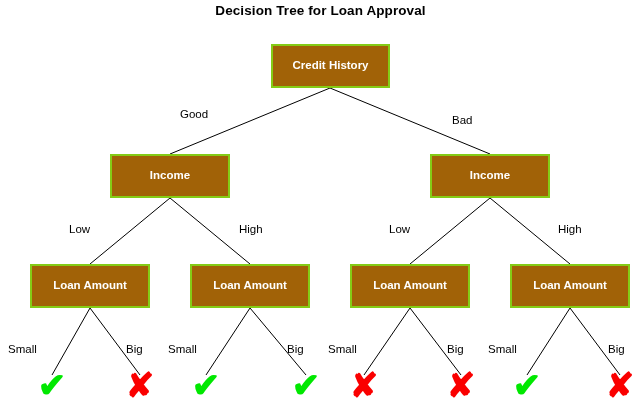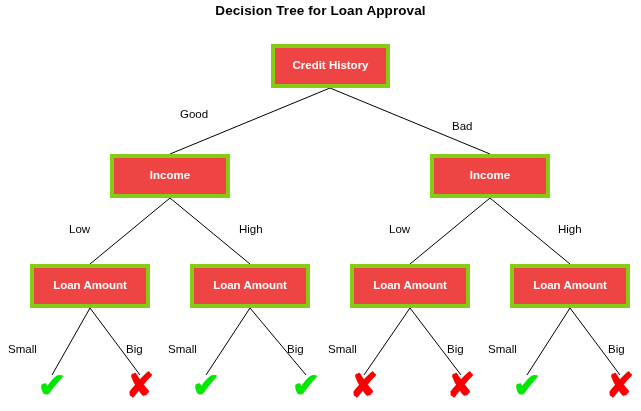--- a/index.html
+++ b/index.html
@@ -34,22 +34,22 @@
     text-align: center;
     font-size: 13.5px;
     font-weight: bold;
     color: #000000;
     letter-spacing: 0.1px;
     white-space: nowrap;
   }
   .node {
     position: absolute;
     box-sizing: border-box;
-    background: #ef4444;
-    border: 4px solid #84cc16;
+    background: #a16207;
+    border: 2px solid #84cc16;
     display: flex;
     align-items: center;
     justify-content: center;
     color: #ffffff;
     font-weight: bold;
     font-size: 11.5px;
     white-space: nowrap;
     line-height: 1;
   }
   .edge-label {
@@ -116,21 +116,21 @@
     <span>Loan Amount</span>
   </div>
   <div class="node" style="left:350px; top:264px; width:120px; height:44px;">
     <span>Loan Amount</span>
   </div>
   <div class="node" style="left:510px; top:264px; width:120px; height:44px;">
     <span>Loan Amount</span>
   </div>
 
   <div class="edge-label" style="left:180px; top:109px;">Good</div>
-  <div class="edge-label" style="left:452px; top:121px;">Bad</div>
+  <div class="edge-label" style="left:452px; top:115px;">Bad</div>
 
   <div class="edge-label" style="left:69px; top:224px;">Low</div>
   <div class="edge-label" style="left:239px; top:224px;">High</div>
   <div class="edge-label" style="left:389px; top:224px;">Low</div>
   <div class="edge-label" style="left:558px; top:224px;">High</div>
 
   <div class="edge-label" style="left:8px; top:344px;">Small</div>
   <div class="edge-label" style="left:126px; top:344px;">Big</div>
   <div class="edge-label" style="left:168px; top:344px;">Small</div>
   <div class="edge-label" style="left:287px; top:344px;">Big</div>

